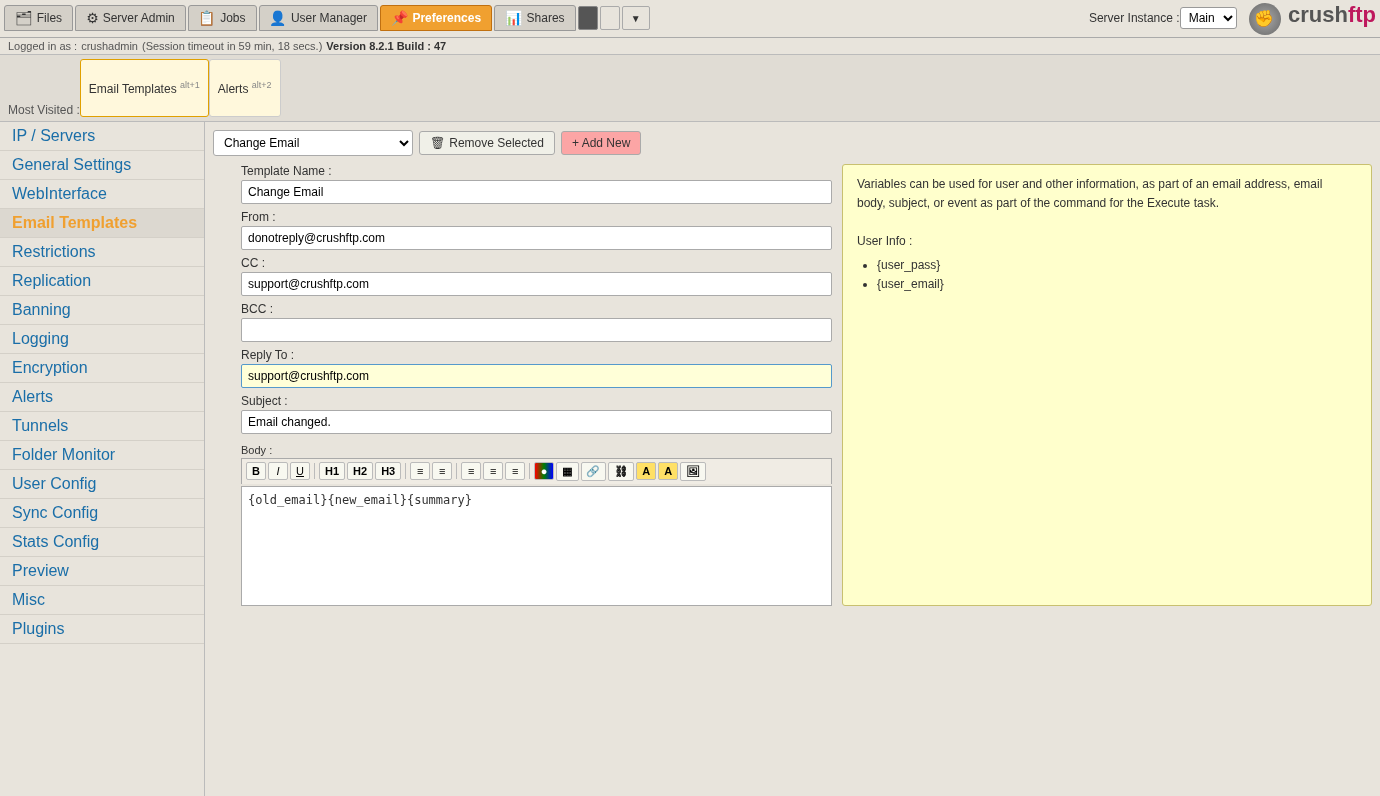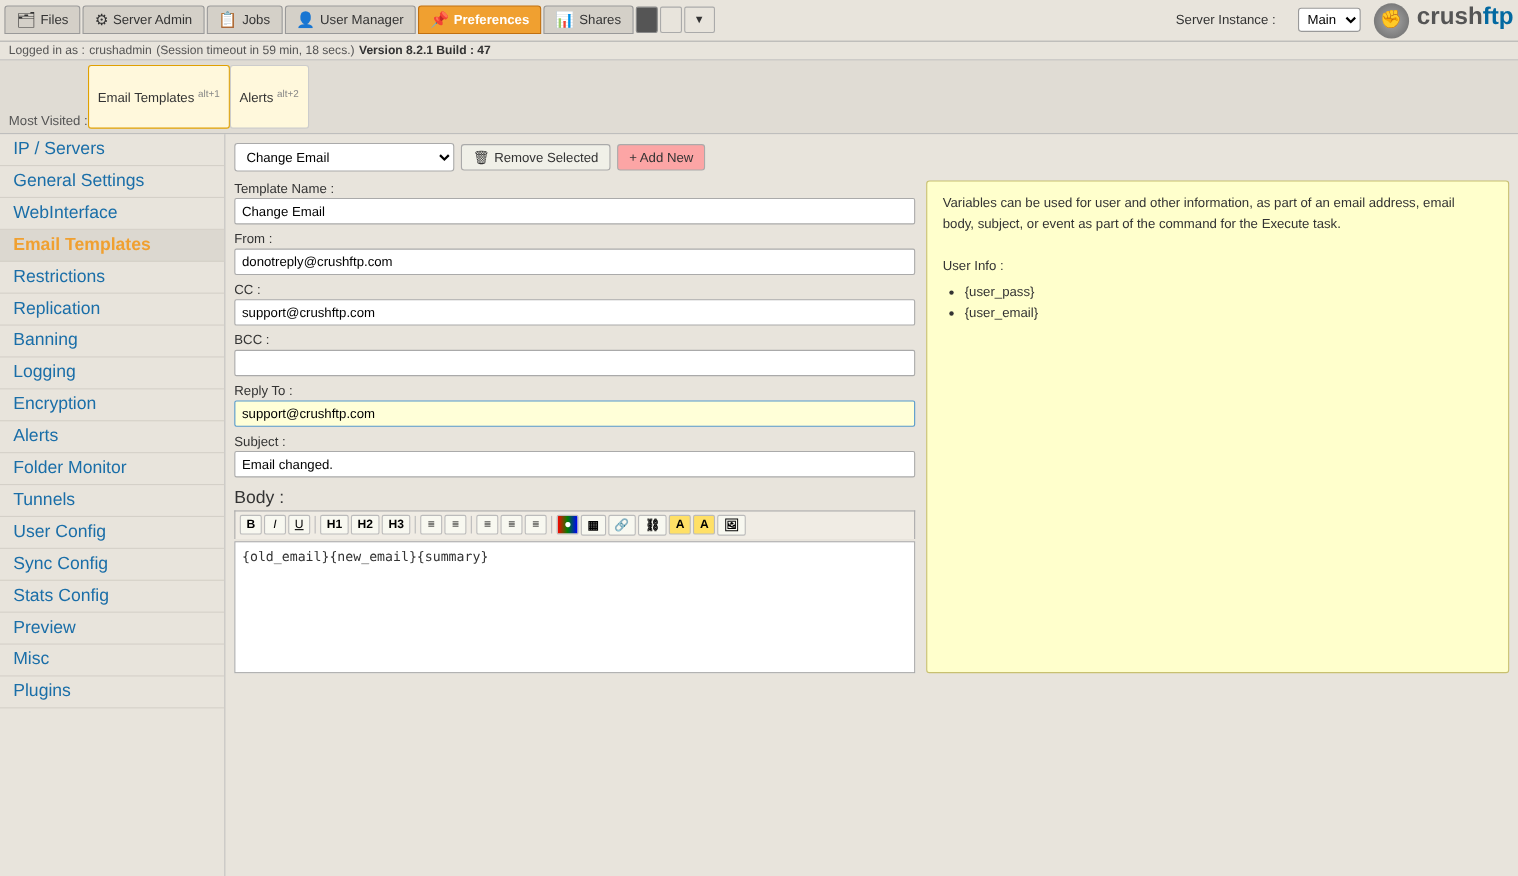--- a/index.html
+++ b/index.html
@@ -31,39 +31,39 @@
       background: #f0a030;
       color: white;
       font-weight: bold;
       border-color: #c07010;
     }
     .nav-tab-icon { font-size: 14px; }
     .nav-spacer { flex: 1; }
     .server-instance-area {
       display: flex;
       align-items: center;
-      gap: 20px;
+      gap: 0;
       font-size: 12px;
     }
     .server-select {
       padding: 2px 4px;
       font-size: 12px;
       border: 1px solid #999;
       border-radius: 3px;
       background: white;
     }
     .logo-area {
       margin-left: 10px;
     }
     .logo-text {
       font-size: 22px;
       font-weight: bold;
     }
     .logo-crush { color: #555; }
-    .logo-ftp { color: #0369a1; }
+    .logo-ftp { color: #be185d; }
 
     
     .status-bar {
       background: #e8e4dc;
       padding: 2px 8px;
       font-size: 11px;
       color: #555;
       border-bottom: 1px solid #bbb;
       display: flex;
       gap: 4px;
@@ -168,20 +168,21 @@
     
     .form-area {
       display: flex;
       gap: 10px;
     }
     .form-left {
       flex: 1;
       display: flex;
       flex-direction: column;
       gap: 6px;
+      margin-left: 28px;
     }
     .info-panel {
       width: 530px;
       background: #ffffcc;
       border: 1px solid #c8c070;
       border-radius: 3px;
       padding: 10px 14px;
       font-size: 12px;
       line-height: 1.6;
     }
@@ -207,21 +208,21 @@
       background: white;
       width: 100%;
     }
     .form-input.focused {
       border-color: #5599cc;
       outline: none;
       background: #ffffd8;
     }
 
     
-    .body-label { font-size: 16px; color: #333; margin-top: 4px; }
+    .body-label { font-size: 11px; color: #333; margin-top: 4px; }
     .editor-toolbar {
       display: flex;
       align-items: center;
       gap: 2px;
       background: #f0ece4;
       border: 1px solid #aaa;
       border-bottom: none;
       padding: 3px 4px;
       flex-wrap: wrap;
     }
@@ -317,22 +318,22 @@
     <div class="sidebar-item">IP / Servers</div>
     <div class="sidebar-item">General Settings</div>
     <div class="sidebar-item">WebInterface</div>
     <div class="sidebar-item active">Email Templates</div>
     <div class="sidebar-item">Restrictions</div>
     <div class="sidebar-item">Replication</div>
     <div class="sidebar-item">Banning</div>
     <div class="sidebar-item">Logging</div>
     <div class="sidebar-item">Encryption</div>
     <div class="sidebar-item">Alerts</div>
+    <div class="sidebar-item">Tunnels</div>
     <div class="sidebar-item">Folder Monitor</div>
-    <div class="sidebar-item">Tunnels</div>
     <div class="sidebar-item">User Config</div>
     <div class="sidebar-item">Sync Config</div>
     <div class="sidebar-item">Stats Config</div>
     <div class="sidebar-item">Preview</div>
     <div class="sidebar-item">Misc</div>
     <div class="sidebar-item">Plugins</div>
   </div>
 
   <div class="content-area">
 

